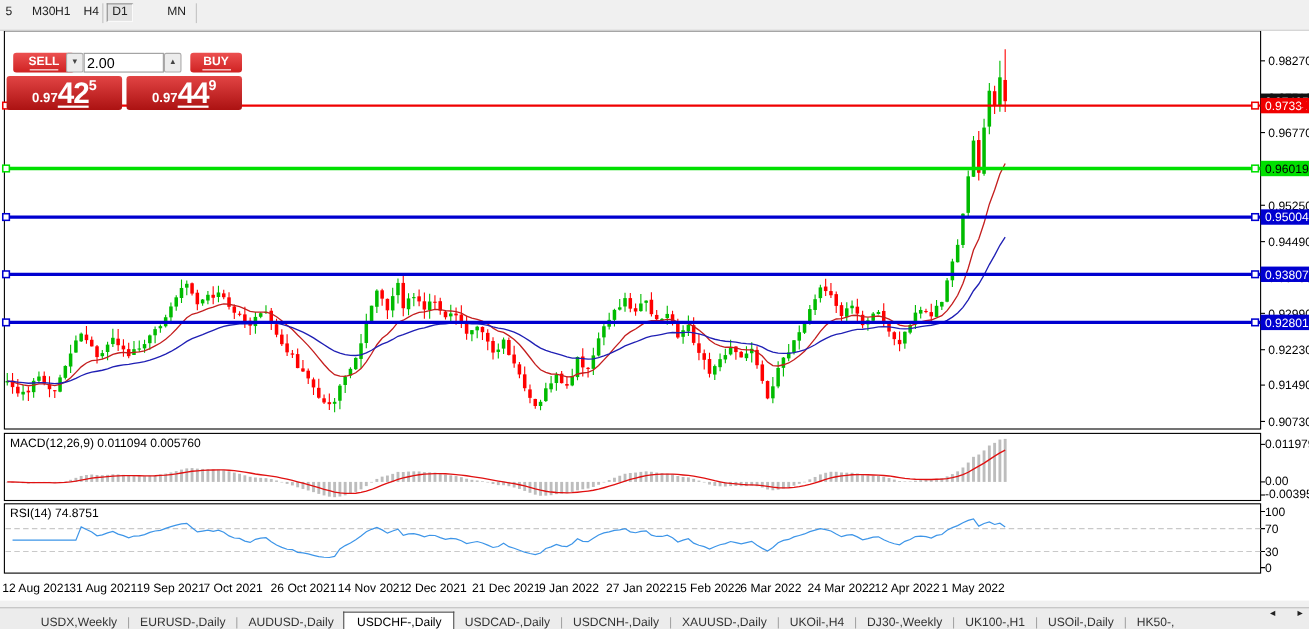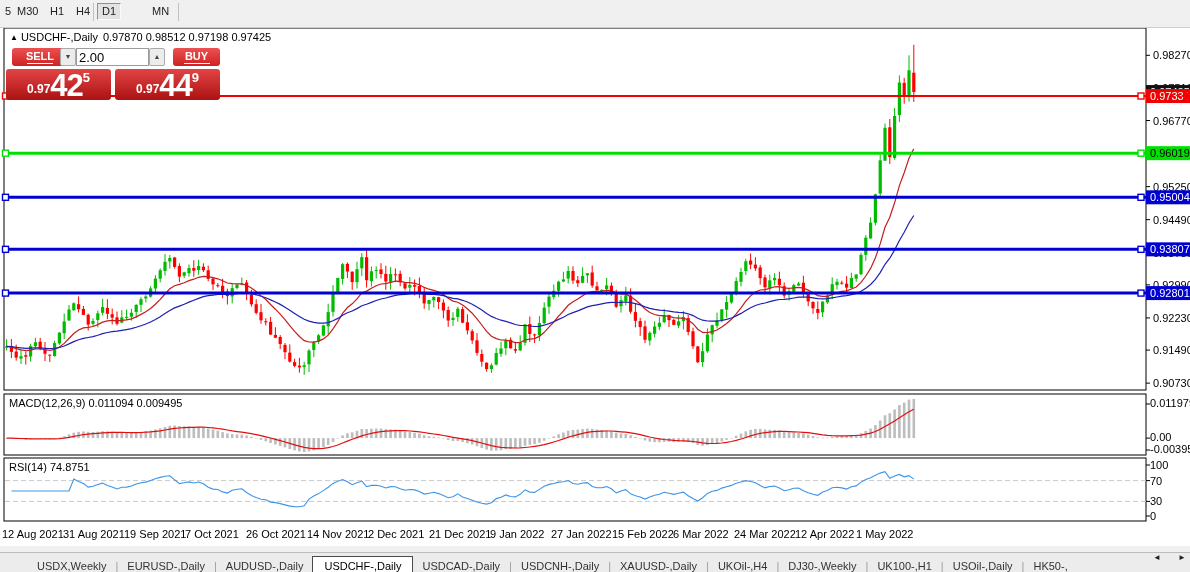--- a/index.html
+++ b/index.html
@@ -22,21 +22,21 @@
   #tw-sell-btn{left:6px;width:56px;}
   #tw-buy-btn{left:167px;width:47px;}
   .tw-spin{position:absolute;top:2px;width:16px;height:18px;background:#ececec;border:1px solid #abaaaa;box-sizing:border-box;text-align:center;font-size:7px;color:#444;line-height:16px;cursor:pointer;border-radius:2px;}
   #tw-vol-down{left:54px;}
   #tw-vol-up{left:143px;}
   #tw-volume{position:absolute;left:70px;top:2px;width:73px;height:18px;border:1px solid #9b9b9b;background:#fff;box-sizing:border-box;font-size:13px;text-align:left;padding-right:5px;font-family:"Liberation Sans",sans-serif;}
   .tw-price{position:absolute;top:23px;width:105px;height:31px;background:linear-gradient(#e24444,#ac1212);border-radius:3px;color:#fff;display:flex;align-items:flex-end;justify-content:center;padding-bottom:1px;box-sizing:border-box;cursor:pointer;text-align:center;}
   #tw-sell-price{left:0;}
   #tw-buy-price{left:109px;}
   .tw-price .pfx{font-size:12px;font-weight:bold;margin-bottom:3px;}
-  .tw-price .big{font-size:31px;font-weight:bold;line-height:27px;letter-spacing:-1px;}
+  .tw-price .big{font-size:27px;font-weight:bold;line-height:27px;letter-spacing:-1px;text-decoration:underline;}
   .tw-price .sup{font-size:13px;font-weight:bold;align-self:flex-start;margin-top:1px;}
   
   .pane-label{font-size:11px;color:#000;white-space:nowrap;}
   #macd-label{left:9px;top:397px;}
   #rsi-label{left:9px;top:461px;}
   
   #tabbar{left:0;top:552px;width:1190px;height:26px;background:#ececec;border-top:1px solid #bdbdbd;display:flex;align-items:center;font-size:11px;color:#333;}
   #tabbar .spacer{width:28px;flex:0 0 auto;}
   .tab{padding:3px 9px;white-space:nowrap;cursor:pointer;flex:0 0 auto;}
   .tab.active{background:#fff;border:1px solid #4a4a4a;border-bottom-color:#fff;color:#000;padding:3px 11px;}
@@ -526,53 +526,50 @@
         <text x="612" y="538">15 Feb 2022</text>
         <text x="673" y="538">6 Mar 2022</text>
         <text x="734" y="538">24 Mar 2022</text>
         <text x="795" y="538">12 Apr 2022</text>
         <text x="856" y="538">1 May 2022</text>
       </g>
     </svg>
 
   <div id="tf-toolbar" class="overlay">
       <div class="tf-btn" style="left: 2px;">5</div>
-      <div class="tf-btn" style="left: 14px;">M30</div>
+      <div class="tf-btn" style="left: 26px;">M30</div>
       <div class="tf-btn" style="left: 47px;">H1</div>
       <div class="tf-btn" style="left: 73px;">H4</div>
       <div class="tf-btn active" style="left: 97px;">D1</div>
       <div class="tf-btn" style="left: 123px; margin-top: 45px;">W1</div>
       <div class="tf-btn" style="left: 149px;">MN</div>
       <div class="tf-sep" style="left: 93px;"></div>
       <div class="tf-sep" style="left: 178px;"></div>
     </div>
 
-  <div id="chart-header" class="overlay">
-    <span class="marker">▲</span><span class="sym">USDCHF-,Daily</span><span>0.97870 0.98512 0.97198 0.97425</span>
-  </div>
 
   <div id="trade-widget" class="overlay">
     <div id="tw-sell-btn" class="tw-btn"><span>SELL</span><i class="ul"></i></div>
     <div id="tw-vol-down" class="tw-spin"><span>▼</span></div>
     <input id="tw-volume" value="2.00" style="">
     <div id="tw-vol-up" class="tw-spin"><span>▲</span></div>
     <div id="tw-buy-btn" class="tw-btn"><span>BUY</span><i class="ul"></i></div>
     <div id="tw-sell-price" class="tw-price">
       <span class="pfx">0.97</span>
         <span class="big">42</span>
         <span class="sup">5</span>
     </div>
     <div id="tw-buy-price" class="tw-price">
       <span class="pfx">0.97</span>
         <span class="big">44</span>
         <span class="sup">9</span>
     </div>
   </div>
 
-  <div id="macd-label" class="overlay pane-label">MACD(12,26,9) 0.011094 0.009495</div>
+  <div id="macd-label" class="overlay pane-label">MACD(12,26,9) 0.011094 0.005760</div>
   <div id="rsi-label" class="overlay pane-label">RSI(14) 74.8751</div>
 
   <div id="tabbar" class="overlay">
       <div class="spacer"></div>
       <div class="tab">USDX,Weekly</div>
       <span class="tab-sep">|</span>
       <div class="tab">EURUSD-,Daily</div>
       <span class="tab-sep">|</span>
       <div class="tab">AUDUSD-,Daily</div>
       <div class="tab active">USDCHF-,Daily</div>

